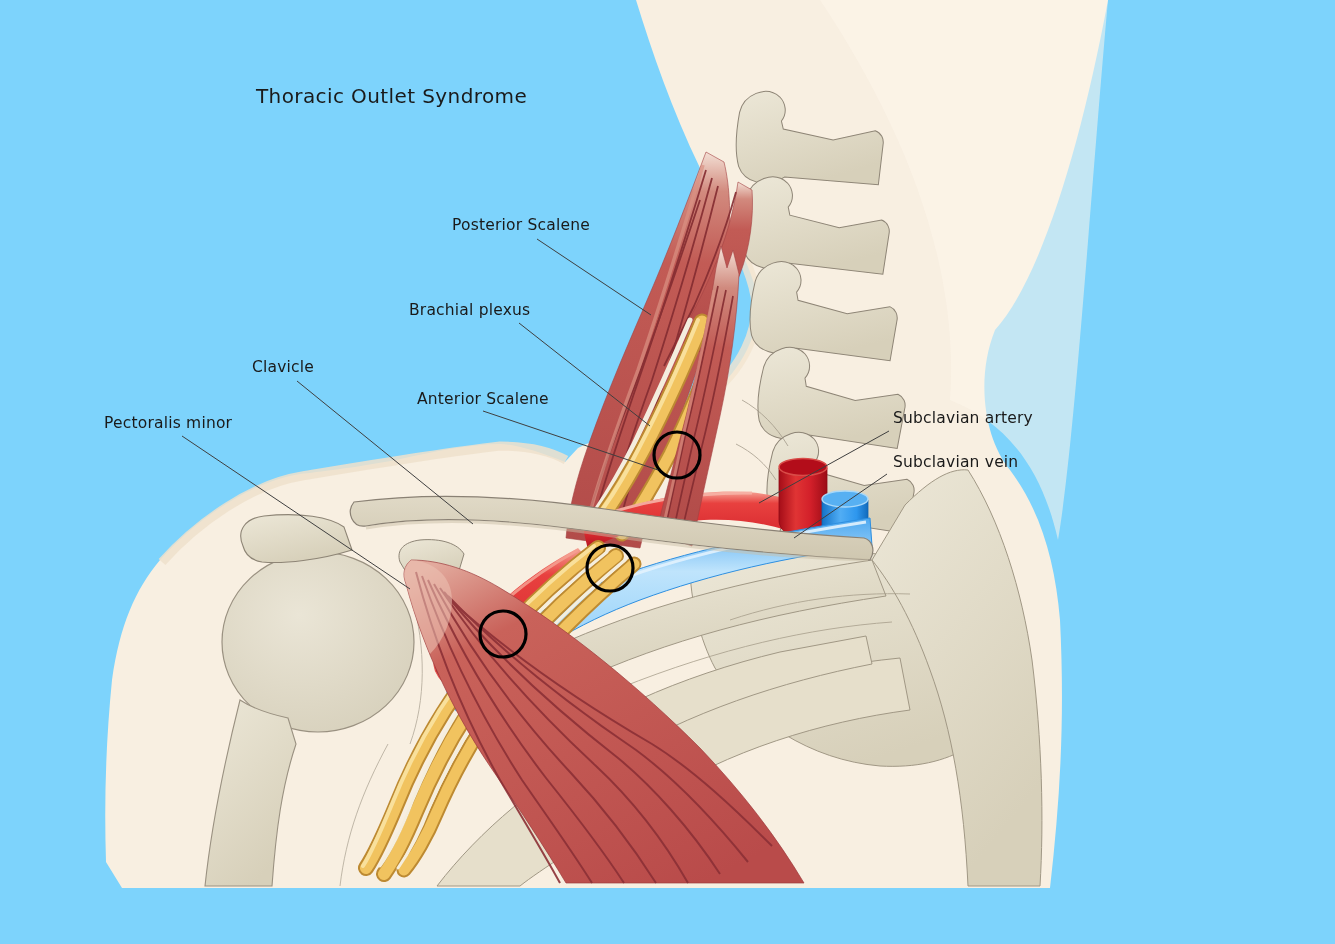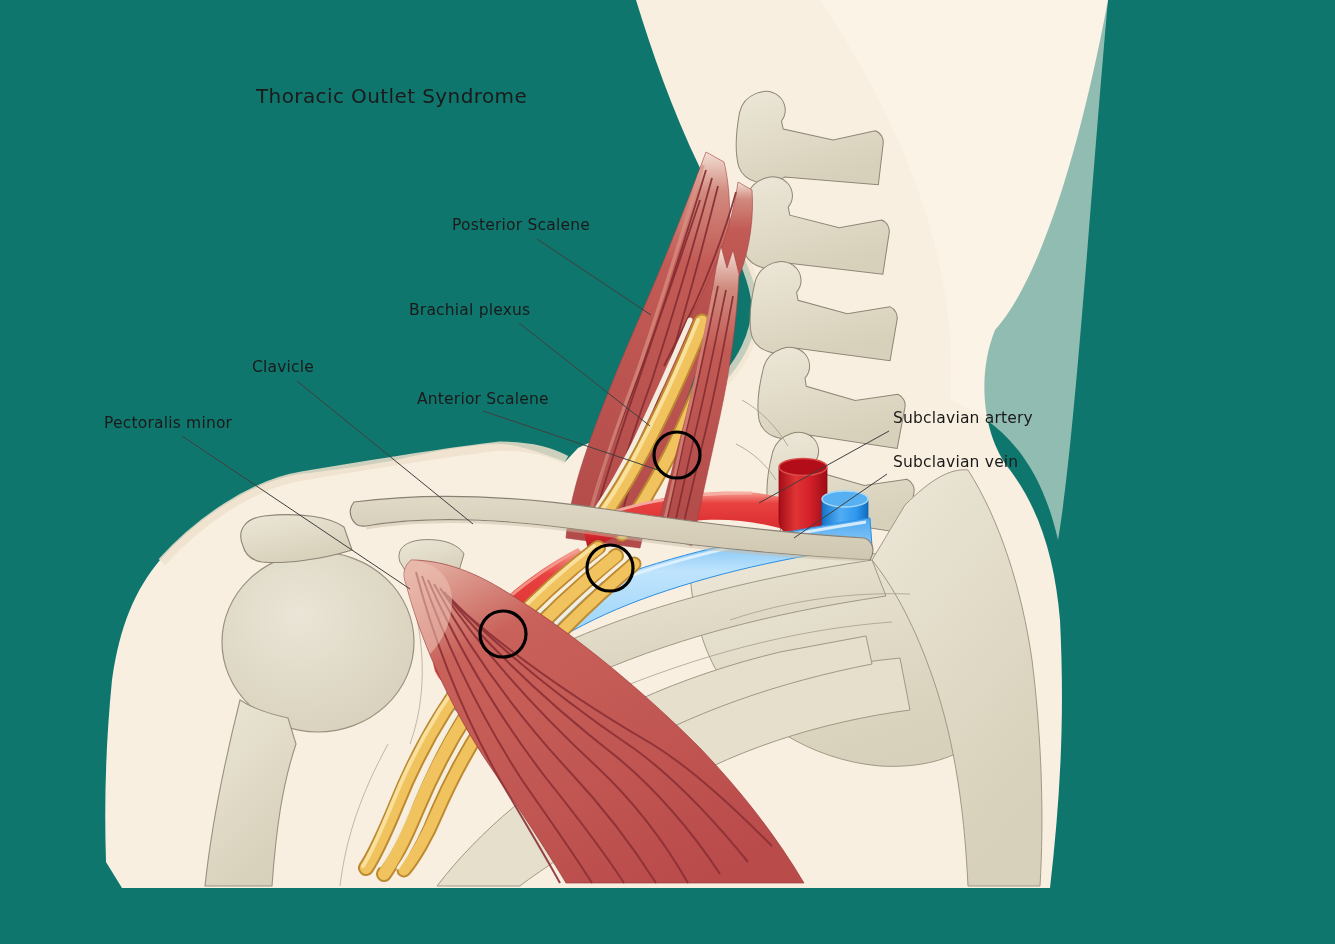--- a/index.html
+++ b/index.html
@@ -1,16 +1,16 @@
 <!DOCTYPE html>
 <html><head>
 <meta charset="utf-8">
 <style>
   html,body { margin:0; padding:0; background:#ffffff; }
-  .stage { position:relative; width:1335px; height:944px; background:#0f766e; overflow:hidden;
+  .stage { position:relative; width:1335px; height:944px; background:#7dd3fc; overflow:hidden;
            font-family:"DejaVu Sans","Liberation Sans",sans-serif; }
   svg { position:absolute; left:0; top:0; }
   text { font-family:"DejaVu Sans","Liberation Sans",sans-serif; }
   .label { font-size:15.5px; letter-spacing:0.2px; }
   .title { font-size:20px; letter-spacing:0.4px; }
 </style>
 </head>
 <body>
 
 <div class="stage">

